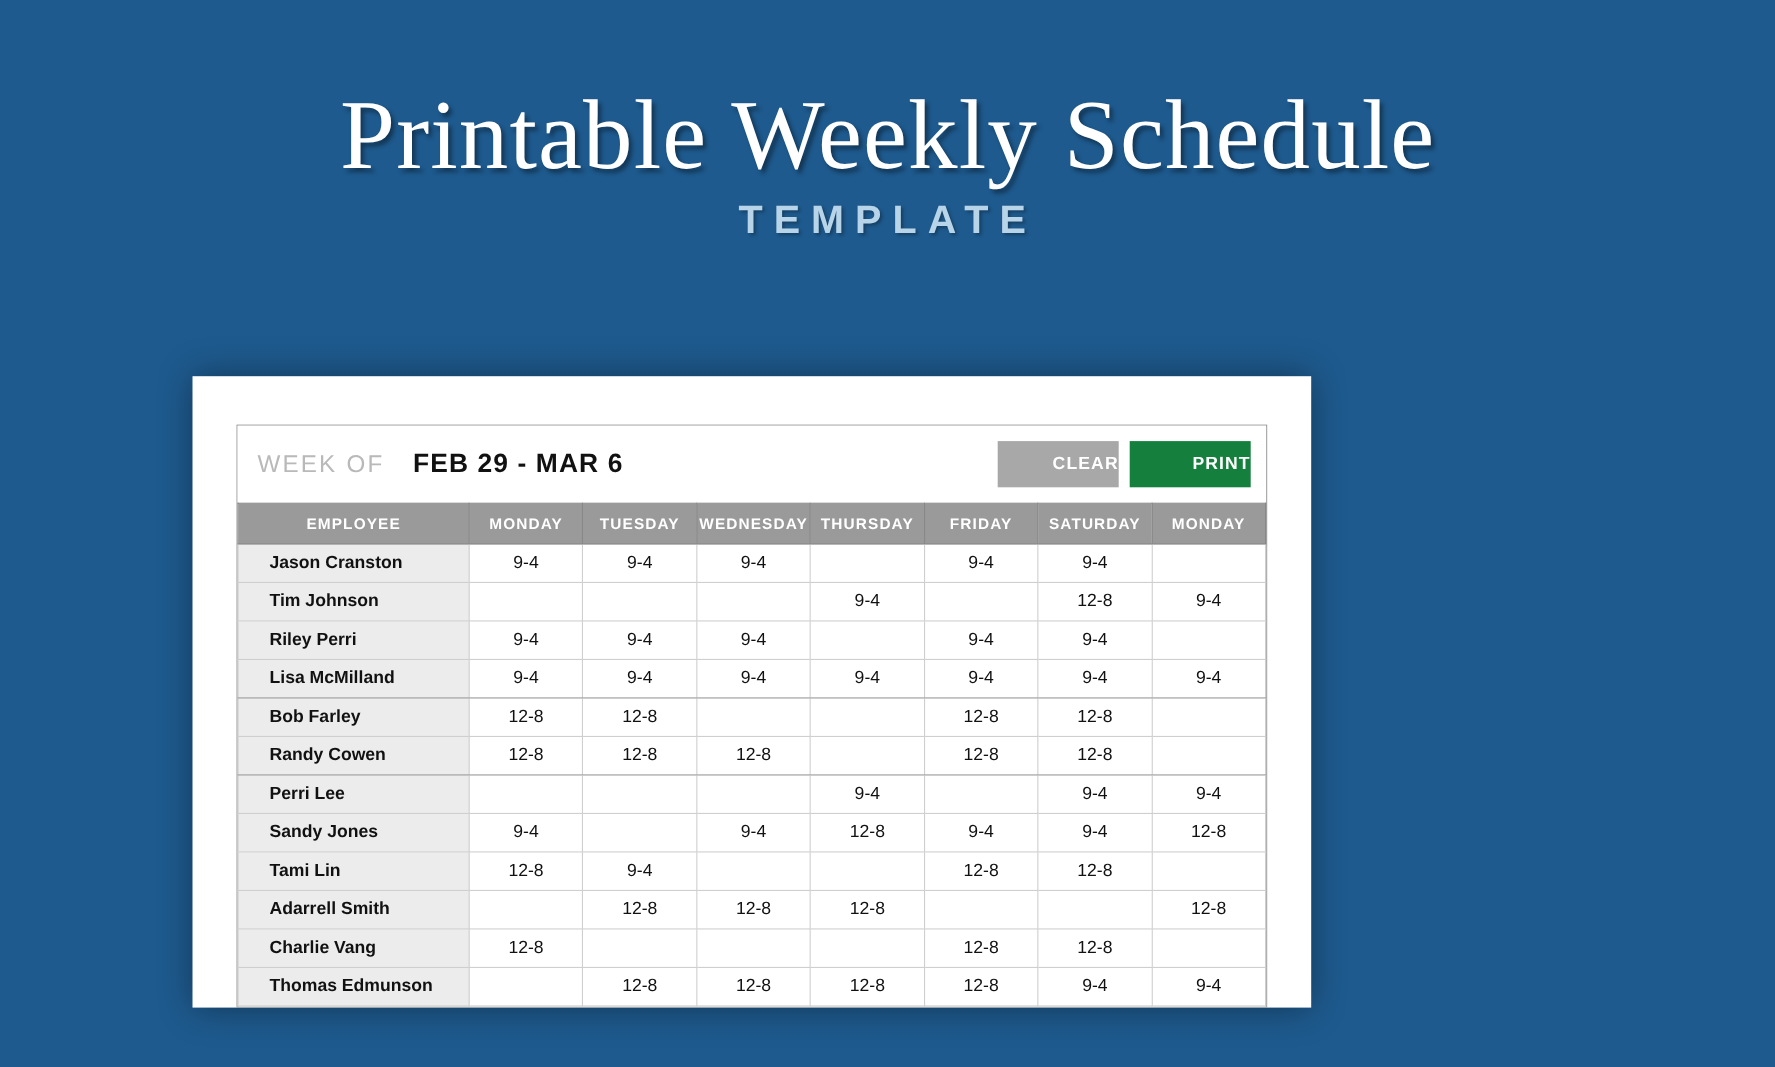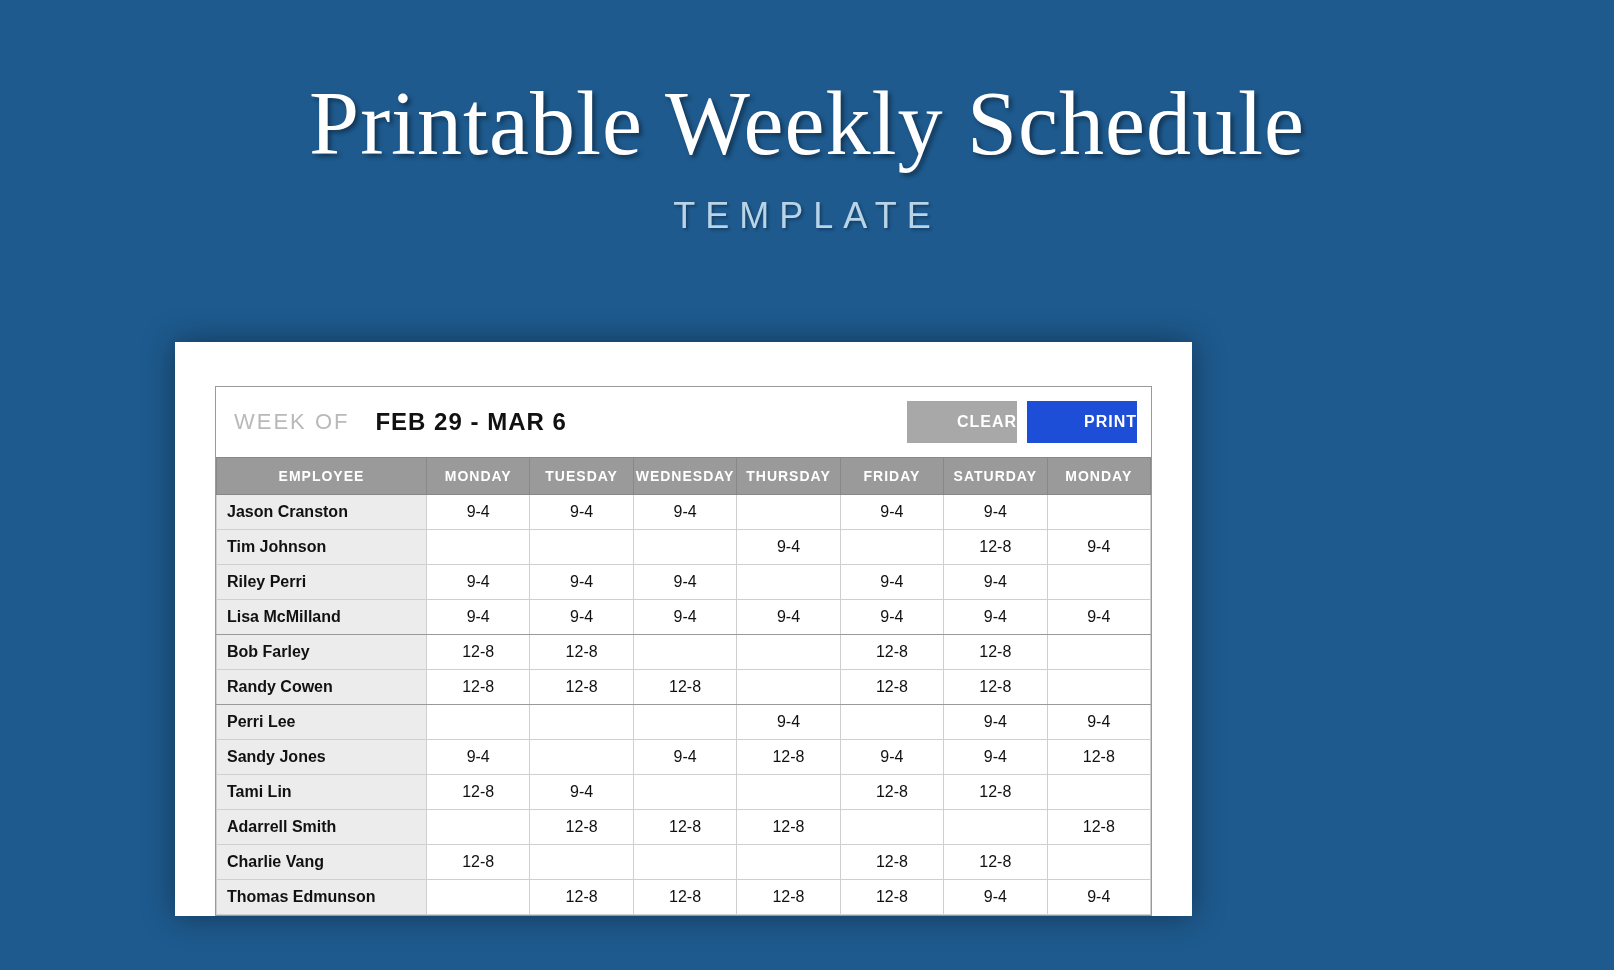--- a/index.html
+++ b/index.html
@@ -17,25 +17,25 @@
   }
   .hero-title {
     font-family: Georgia, 'Times New Roman', serif;
     font-size: 90px;
     color: #ffffff;
     font-weight: 400;
     text-shadow: 3px 3px 4px rgba(0,0,0,0.4);
     letter-spacing: 1px;
   }
   .hero-sub {
-    margin-top: 20px;
+    margin-top: 4px;
     font-size: 36px;
     color: #b8d4e8;
     letter-spacing: 10px;
-    font-weight: 400;
+    font-weight: 700;
     text-shadow: 2px 2px 3px rgba(0,0,0,0.3);
   }
   .sheet {
     position: absolute;
     top: 342px;
     left: 175px;
     width: 1017px;
     background: #ffffff;
     box-shadow: 0 0 30px rgba(0,0,0,0.4);
     padding: 44px 40px 0 40px;
@@ -69,21 +69,21 @@
     font-size: 16px;
     font-weight: 700;
     letter-spacing: 1px;
     padding: 12px 0;
     width: 110px;
     text-align: right;
     margin-left: 10px;
     cursor: pointer;
   }
   .btn-clear { background: #a8a8a8; }
-  .btn-print { background: #1d4ed8; }
+  .btn-print { background: #15803d; }
   table {
     width: 100%;
     border-collapse: collapse;
     table-layout: fixed;
   }
   thead th {
     background: #9a9a9a;
     color: #ffffff;
     font-size: 14px;
     font-weight: 700;
@@ -100,21 +100,21 @@
     padding: 8px 10px;
     font-size: 16px;
     text-align: center;
     color: #111;
     background: #ffffff;
   }
   tbody td.emp-cell {
     text-align: left;
     font-weight: 700;
     background: #ececec;
-    padding-left: 10px;
+    padding-left: 28px;
   }
   tbody tr:nth-child(4) td,
   tbody tr:nth-child(6) td {
     border-bottom: 1px solid #999;
   }
 </style>
 </head>
 <body>
 
 <div class="hero">

